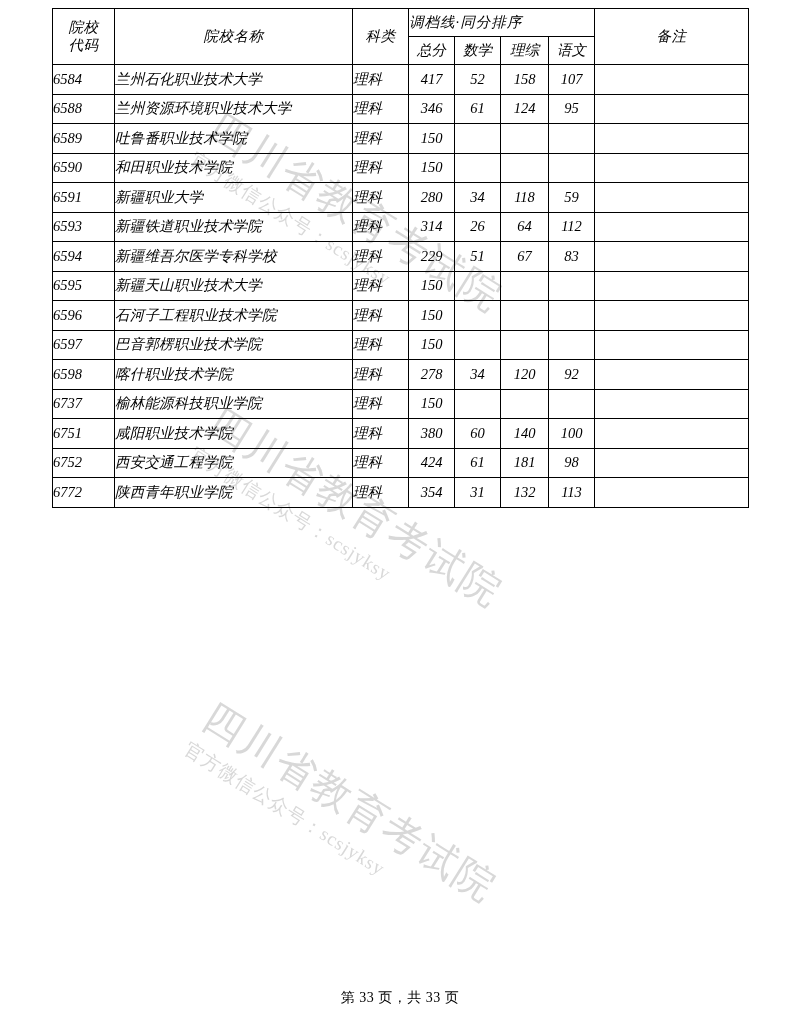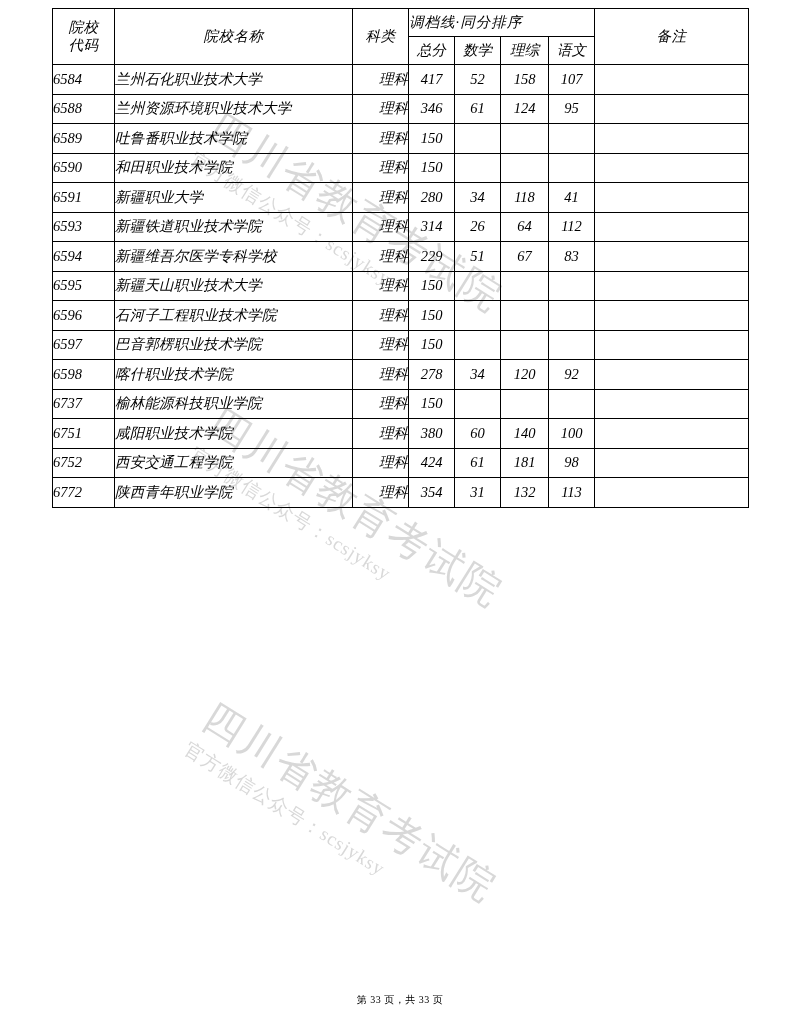--- a/index.html
+++ b/index.html
@@ -82,21 +82,21 @@
     font-size: 15px;
   }
   td.name {
     text-align: left;
     padding-left: 8px;
     vertical-align: middle;
     font-size: 15.5px;
     letter-spacing: 0.2px;
   }
   td.cat {
-    text-align: right;
+    text-align: left;
     vertical-align: middle;
     font-size: 15px;
   }
   td.num {
     text-align: center;
     vertical-align: middle;
     font-size: 15px;
   }
   td.note {
     text-align: center;
@@ -132,21 +132,21 @@
   .wm1 { left: 228px; top: 100px;  transform: rotate(32deg); }
   .wm2 { left: 228px; top: 395px;  transform: rotate(32deg); }
   .wm3 { left: 222px; top: 690px;  transform: rotate(32deg); }
 
   .footer {
     position: absolute;
     left: 0;
     right: 0;
     bottom: 18px;
     text-align: center;
-    font-size: 10px;
+    font-size: 14px;
     color: #000000;
     font-family: "Liberation Serif", "DejaVu Serif", serif;
     letter-spacing: 0.5px;
     z-index: 3;
   }
 </style>
 </head>
 <body>
 
 <div class="page">
@@ -236,21 +236,21 @@
         <td class="num"></td>
         <td class="note"></td>
       </tr>
       <tr>
         <td class="code">6591</td>
         <td class="name">新疆职业大学</td>
         <td class="cat">理科</td>
         <td class="num">280</td>
         <td class="num">34</td>
         <td class="num">118</td>
-        <td class="num">41</td>
+        <td class="num">59</td>
         <td class="note"></td>
       </tr>
       <tr>
         <td class="code">6593</td>
         <td class="name">新疆铁道职业技术学院</td>
         <td class="cat">理科</td>
         <td class="num">314</td>
         <td class="num">26</td>
         <td class="num">64</td>
         <td class="num">112</td>

